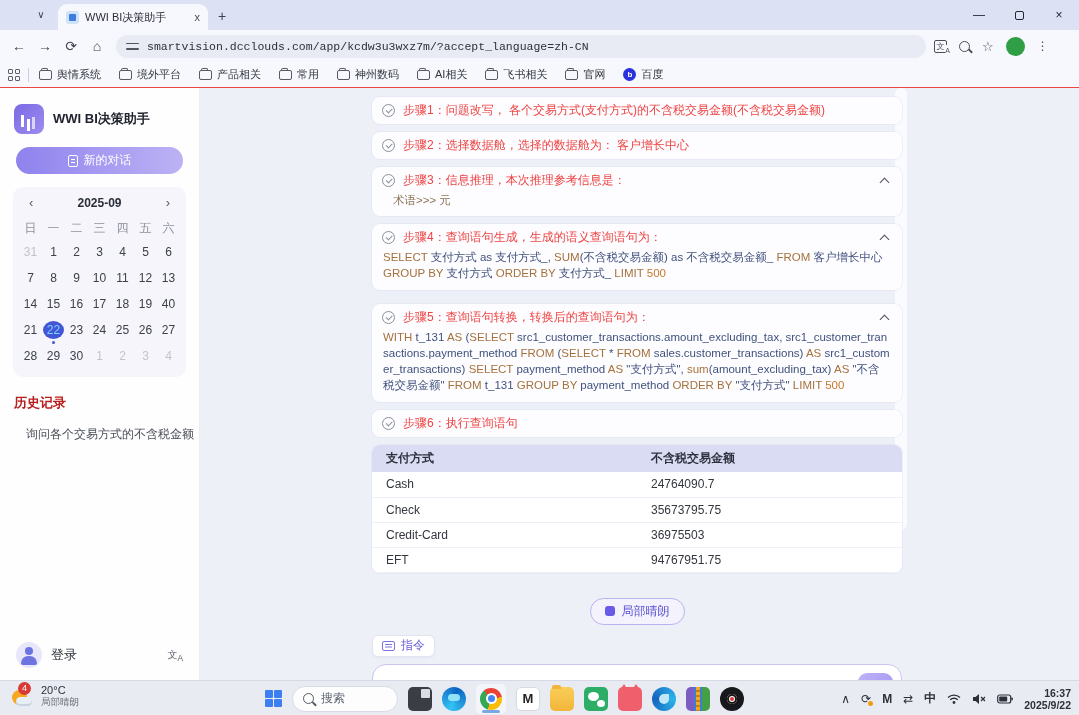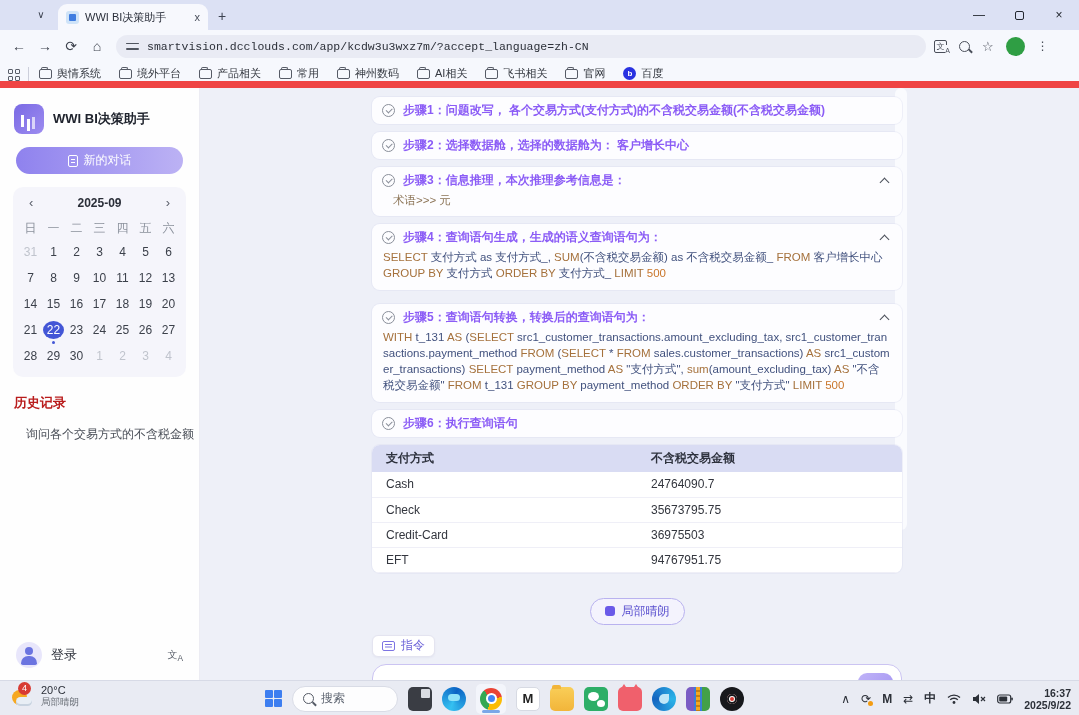--- a/index.html
+++ b/index.html
@@ -29,21 +29,21 @@
   .tune-ic:before { top:2px; } .tune-ic:after { bottom:2px; }
   .url-text { font-size:11.5px; color:#2c3039; white-space:nowrap; }
   .tb-right { display:flex; align-items:center; margin-left:8px; gap:12px; }
   .trans-ic { width:13px; height:13px; border:1.3px solid #4a4f5a; border-radius:2px; font-size:8px; line-height:11px; text-align:center; color:#4a4f5a; position:relative; }
   .trans-ic:after { content:"A"; position:absolute; right:-4px; bottom:-4px; background:#f6f8fd; font-size:7px; color:#4a4f5a; }
   .mag { width:11px; height:11px; border:1.5px solid #4a4f5a; border-radius:50%; position:relative; }
   .mag:after { content:""; position:absolute; width:5px; height:1.5px; background:#4a4f5a; transform:rotate(45deg); right:-4px; bottom:-1px; }
   .star { font-size:13px; color:#4a4f5a; }
   .avatar-g { width:19px; height:19px; border-radius:50%; background:#2f9e44; color:#eafbe7; font-size:6px; text-align:center; line-height:19px; }
   .dots { font-size:12px; color:#4a4f5a; letter-spacing:0; }
-  .bookmarks { position:absolute; left:0; top:62px; width:100%; height:26px; background:#f6f8fd; border-bottom:7px solid #ef4444; display:flex; align-items:flex-end; padding-left:8px; }
+  .bookmarks { position:absolute; left:0; top:62px; width:100%; height:26px; background:#f6f8fd; border-bottom:1px solid #ef4444; display:flex; align-items:center; padding-left:8px; }
   .apps-grid { width:12px; height:12px; display:grid; grid-template-columns:5px 5px; grid-gap:2px; margin-right:8px; }
   .apps-grid span { width:5px; height:5px; border:1.3px solid #5a5f6a; border-radius:1px; }
   .bm-sep { width:1px; height:14px; background:#ccCfdb; margin-right:10px; }
   .bm-item { display:flex; align-items:center; gap:5px; margin-right:18px; }
   .bm-label { font-size:11px; color:#33373f; white-space:nowrap; }
   .folder-ic { width:13px; height:10px; border:1.3px solid #565b66; border-radius:2px; position:relative; }
   .folder-ic:before { content:""; position:absolute; top:-3px; left:1px; width:5px; height:2px; border:1.3px solid #565b66; border-bottom:none; border-radius:2px 2px 0 0; }
   .baidu-ic { width:13px; height:13px; border-radius:50%; background:#2932e1; color:#fff; font-size:8px; font-weight:bold; text-align:center; line-height:13px; }
   
   .app-body { position:absolute; left:0; top:88px; width:100%; height:592px; display:flex; }
@@ -58,39 +58,39 @@
   .calendar { margin:13px 13px 0 13px; background:#f5f5fb; border-radius:10px; padding:8px 6px 10px 6px; }
   .cal-head { display:flex; align-items:center; justify-content:space-between; padding:0 10px; }
   .cal-nav { font-size:13px; color:#5a5f6a; }
   .cal-month { font-size:12px; font-weight:bold; color:#2a2e38; }
   .cal-week, .cal-grid { display:grid; grid-template-columns:repeat(7,1fr); text-align:center; }
   .cal-week { margin-top:10px; }
   .cal-week span { font-size:12px; color:#8b919c; }
   .cal-grid { margin-top:4px; row-gap:4px; }
   .day { height:22px; font-size:12px; color:#3c414b; display:flex; align-items:center; justify-content:center; position:relative; }
   .day.out { color:#c0c4cd; }
-  .day.sel .num { width:21px; height:18px; background:#4356d6; color:#ffffff; border-radius:50%; display:flex; align-items:center; justify-content:center; }
+  .day.sel .num { width:21px; height:18px; background:#4356d6; color:#7dd3fc; border-radius:50%; display:flex; align-items:center; justify-content:center; }
   .day.sel:after { content:""; position:absolute; bottom:-3px; left:50%; margin-left:-1.5px; width:3px; height:3px; border-radius:50%; background:#4356d6; }
   .hist-title { font-size:13px; font-weight:bold; color:#b91c1c; padding:17px 14px 0 14px; }
   .hist-item { font-size:12px; color:#4a4f58; padding:14px 10px 0 26px; white-space:nowrap; overflow:hidden; }
   .side-bottom { position:absolute; left:0; bottom:12px; width:100%; display:flex; align-items:center; padding:0 16px; }
   .login-avatar { width:26px; height:26px; border-radius:50%; background:#e8e6fb; position:relative; }
   .login-avatar:before { content:""; position:absolute; left:9px; top:5px; width:8px; height:8px; border-radius:50%; background:#6b74e0; }
   .login-avatar:after { content:""; position:absolute; left:5px; top:14px; width:16px; height:9px; border-radius:8px 8px 2px 2px; background:#6b74e0; }
   .login-label { font-size:13px; color:#2a2e38; margin-left:9px; flex:1; }
   .lang-ic { font-size:10px; color:#555b66; }
   
   .main { flex:1; position:relative; background:#eef0f8; }
   .scroll-gutter { position:absolute; right:172px; top:0; width:12px; height:442px; background:#fafbfe; border-radius:6px; }
   .chat-col { position:relative; width:530px; margin-left:172px; padding-top:9px; }
   .step-card { background:#fdfdff; border-radius:8px; padding:4px 12px 5px 10px; margin-bottom:8px; box-shadow:0 0 0 1px rgba(215,218,238,.35); }
   .step-head { display:flex; align-items:center; min-height:18px; }
   .chk { width:13px; height:13px; border:1.3px solid #8a8f9a; border-radius:50%; position:relative; flex:0 0 auto; margin-right:8px; }
   .chk:after { content:""; position:absolute; left:3px; top:3.5px; width:5px; height:2.5px; border-left:1.4px solid #8a8f9a; border-bottom:1.4px solid #8a8f9a; transform:rotate(-45deg); }
-  .step-title { font-size:12px; color:#8b5cf6; flex:1; line-height:18px;font-weight:bold; }
+  .step-title { font-size:12px; color:#ef4444; flex:1; line-height:18px; }
   .chev { width:9px; height:9px; position:relative; flex:0 0 auto; }
   .chev:after { content:""; position:absolute; left:0; top:3px; width:6px; height:6px; border-left:1.5px solid #4a4f5a; border-top:1.5px solid #4a4f5a; transform:rotate(45deg); }
   .step-content { font-size:11.5px; color:#8b7355; padding:4px 0 3px 11px; }
   .sql { font-size:11.5px; line-height:16px; padding:3px 0 4px 1px; word-break:break-all; }
   .sql .kw { color:#a5713c; } .sql .id { color:#41517e; } .sql .str { color:#41517e; } .sql .num { color:#c9762b;margin-top:47px; }
   .gap-lg { margin-bottom:14px; }
   .result-card { background:#fff; border-radius:8px; overflow:hidden; margin-top:3px; box-shadow:0 0 0 1px rgba(215,218,238,.35); }
   table.res { width:100%; border-collapse:collapse; }
   table.res th { background:#d9dcf3; font-size:12px; color:#2e323e; text-align:left; font-weight:bold; height:27px; padding:0 14px; }
   table.res td { font-size:12px; color:#33363e; height:25px; padding:0 14px; border-bottom:1px solid #efeff7; }
@@ -317,21 +317,21 @@
             <div class="day">
               <span class="num">17</span>
             </div>
             <div class="day">
               <span class="num">18</span>
             </div>
             <div class="day">
               <span class="num">19</span>
             </div>
             <div class="day">
-              <span class="num">20</span>
+              <span class="num">40</span>
             </div>
             <div class="day">
               <span class="num">21</span>
             </div>
             <div class="day sel">
               <span class="num">22</span>
             </div>
             <div class="day">
               <span class="num">23</span>
             </div>

